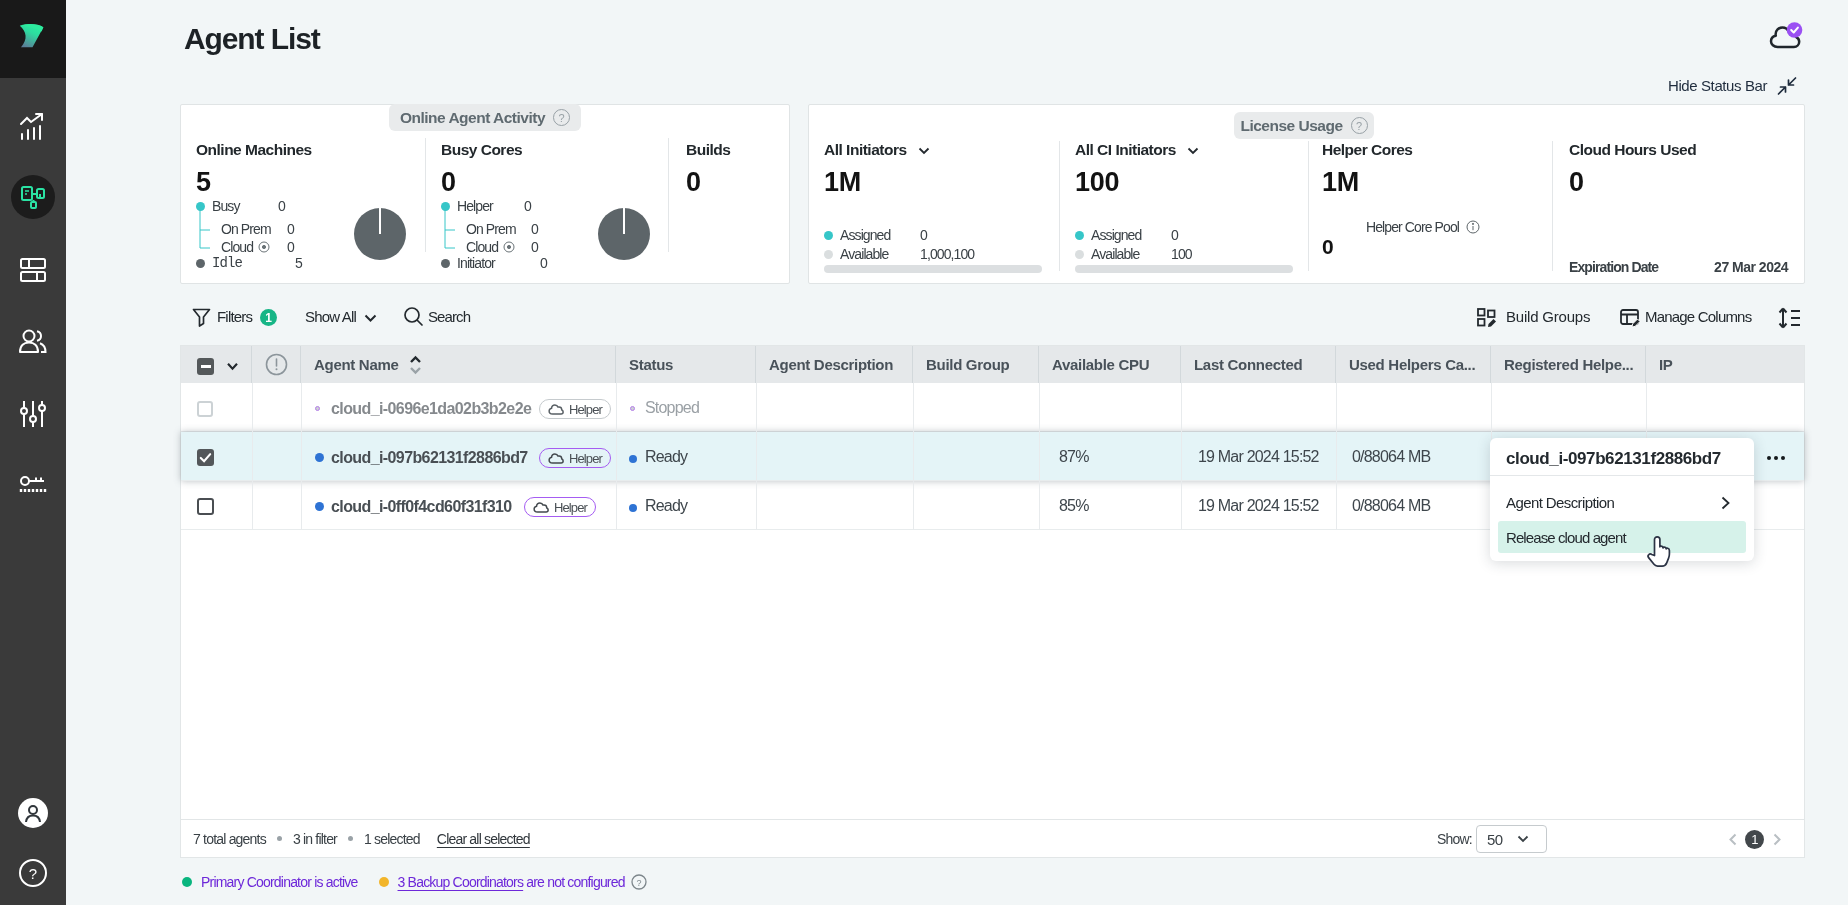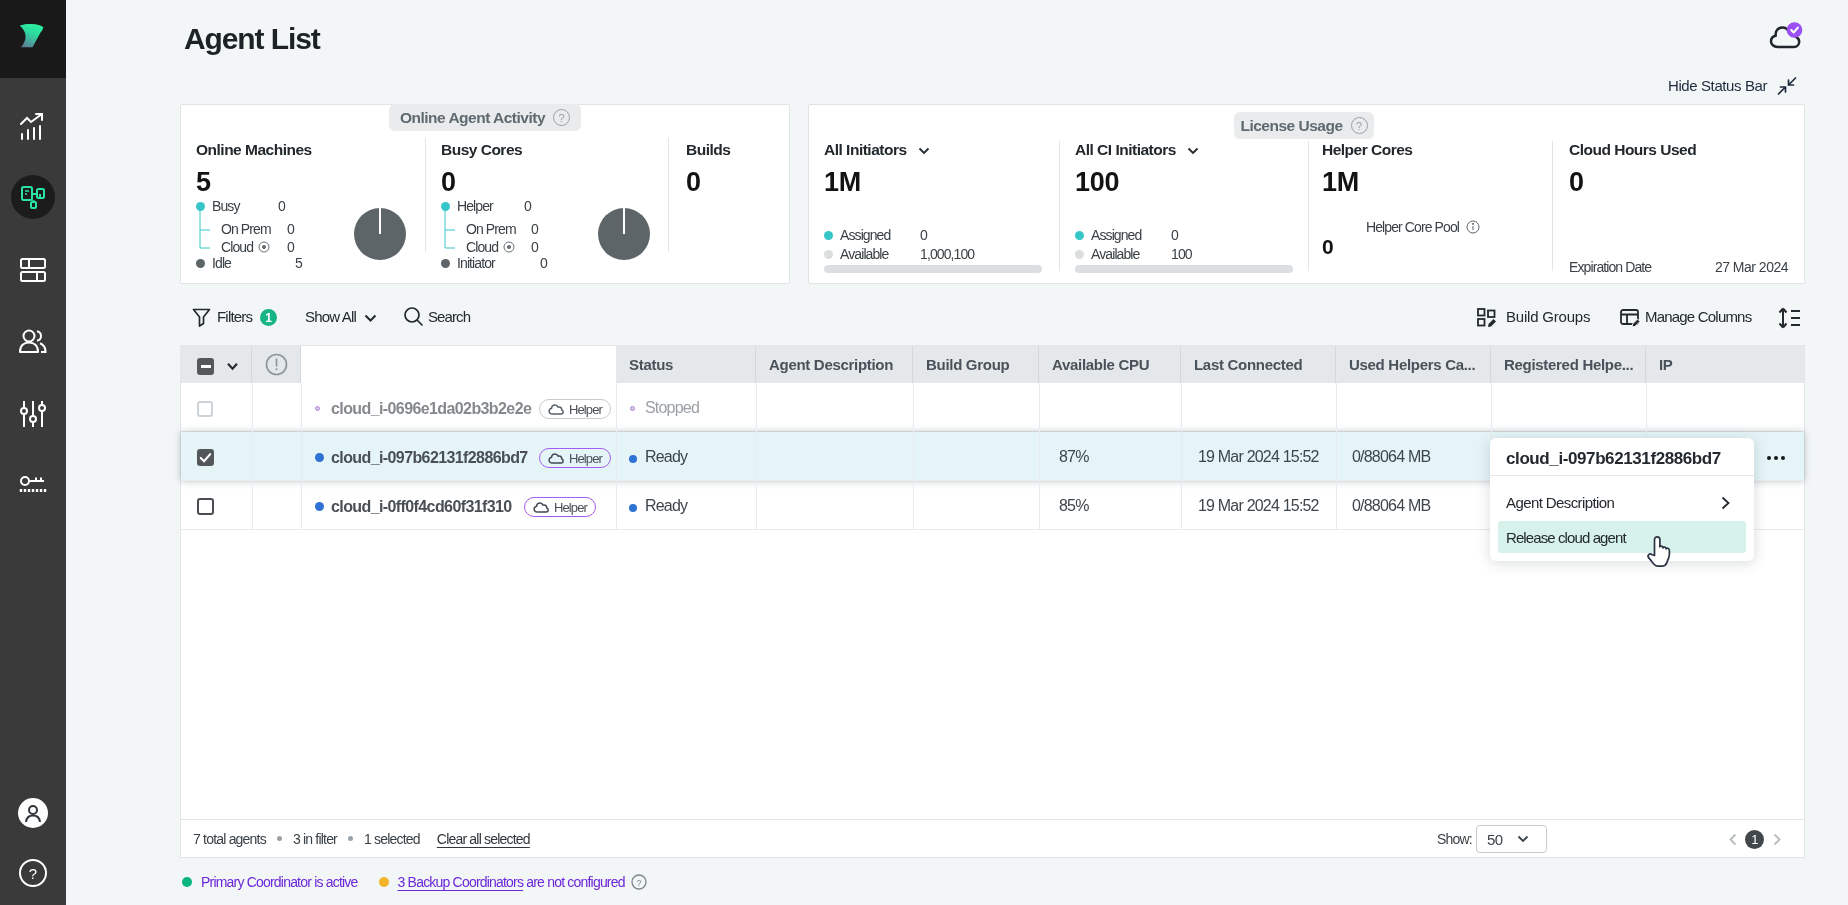--- a/index.html
+++ b/index.html
@@ -163,21 +163,21 @@
     <span class="abs" style="left:82px; top:198px;">0</span>
   <span class="abs" style="left:25px; top:221px;">On Prem</span>
     <span class="abs" style="left:91px; top:221px;">0</span>
   <span class="abs" style="left:25px; top:239px;">Cloud</span>
   <svg class="abs" style="left:62px; top:241px;" width="13" height="13" fill="none" stroke="#6a7377">
       <circle cx="6" cy="6" r="5"></circle>
       <circle cx="6" cy="6" r="1.6" fill="#6a7377"></circle>
     </svg>
   <span class="abs" style="left:91px; top:239px;">0</span>
   <span class="dot" style="width:9px;height:9px;background:#5d6569;position:absolute;left:0;top:259px;"></span>
-  <span class="abs" style="left:16px; top:255px;">Idle</span>
+  <span class="abs" style="left:16px; top:255px;font-family:Liberation Mono, monospace;">Idle</span>
     <span class="abs" style="left:99px; top:255px;">5</span>
 </div>
 
 <svg class="abs" style="left:354px; top:208px;" width="52" height="52">
     <circle cx="26" cy="26" r="26" fill="#5d6569"></circle>
     <rect x="25" y="0" width="2" height="26" fill="#fff"></rect>
   </svg>
 
 <div class="abs legend" style="left:441px; top:0px; width:120px;">
   <svg class="abs" style="left:3px; top:210px;" width="22" height="40" fill="none" stroke="#36c6c8">
@@ -223,21 +223,21 @@
 <div class="abs legend" style="left:1322px; top:219px;margin-left:44px;">Helper Core Pool
   <svg style="vertical-align:-2px;margin-left:4px;" width="14" height="14" fill="none" stroke="#5d6569">
       <circle cx="7" cy="7" r="6"></circle>
       <path d="M7 6 L7 10.2"></path>
       <circle cx="7" cy="3.9" r="0.6" fill="#5d6569"></circle>
     </svg>
 </div>
 <div class="abs" style="left:1322px; top:235px;"><span class="bignum" style="font-size:21px;">0</span></div>
 <div class="abs" style="left:1569px; top:141px;"><span class="sec-title">Cloud Hours Used</span></div>
 <div class="abs" style="left:1569px; top:167px;"><span class="bignum">0</span></div>
-<div class="abs legend" style="left:1569px; top:259px; width:219px;"><span>Expiration Date</span><span style="position:absolute;right:0;letter-spacing:-0.5px;">27 Mar 2024</span></div>
+<div class="abs legend" style="left:1569px; top:259px; width:219px;font-weight:bold;"><span>Expiration Date</span><span style="position:absolute;right:0;letter-spacing:-0.5px;">27 Mar 2024</span></div>
 <div class="vdiv" style="left:1059px; top:141px; height:130px;"></div>
 <div class="vdiv" style="left:1308px; top:141px; height:130px;"></div>
 <div class="vdiv" style="left:1552px; top:141px; height:130px;"></div>
 
 <div class="abs legend" style="left:824px; top:0px; width:210px;">
   <span class="dot" style="width:9px;height:9px;background:#36c6c8;position:absolute;left:0;top:231px;"></span>
   <span class="abs" style="left:16px; top:227px;">Assigned</span>
     <span class="abs" style="left:96px; top:227px;">0</span>
   <span class="dot" style="width:9px;height:9px;background:#dadedf;position:absolute;left:0;top:250px;"></span>
   <span class="abs" style="left:16px; top:246px;">Available</span>
@@ -296,20 +296,26 @@
       </div>
     <svg style="position:absolute; left:45px; top:16px;" width="13" height="9" viewBox="0 0 14 10" fill="none" stroke="#23292e" stroke-width="2.4">
         <path d="M2 2 L7 7.5 L12 2"></path>
       </svg>
   </div>
   <div class="th" style="left:71px; width:49px; justify-content:center;">
     <svg width="23" height="23" viewBox="0 0 23 23" fill="none" stroke="#8c959b" stroke-width="1.6">
         <circle cx="11.5" cy="11.5" r="10"></circle>
         <path d="M11.5 6 L11.5 13" stroke-linecap="round"></path>
         <circle cx="11.5" cy="16.3" r="1" fill="#8c959b" stroke="none"></circle>
+      </svg>
+  </div>
+  <div class="th" style="left:120px; width:315px; padding-left:13px;">Agent Name
+    <svg style="margin-left:10px;" width="13" height="20" viewBox="0 0 13 20" fill="none">
+        <path d="M2 7 L6.5 2.5 L11 7" stroke="#23292e" stroke-width="2.4"></path>
+        <path d="M2 13 L6.5 17.5 L11 13" stroke="#9aa2a7" stroke-width="2.4"></path>
       </svg>
   </div>
   <div class="th" style="left:435px; width:140px; padding-left:13px;">Status</div>
   <div class="th" style="left:575px; width:157px; padding-left:13px;">Agent Description</div>
   <div class="th" style="left:732px; width:126px; padding-left:13px;">Build Group</div>
   <div class="th" style="left:858px; width:142px; padding-left:13px;">Available CPU</div>
   <div class="th" style="left:1000px; width:155px; padding-left:13px;">Last Connected</div>
   <div class="th" style="left:1155px; width:155px; padding-left:13px;">Used Helpers Ca...</div>
   <div class="th" style="left:1310px; width:155px; padding-left:13px;">Registered Helpe...</div>
   <div class="th" style="left:1465px; width:158px; padding-left:13px; border-right:none;">IP</div>

